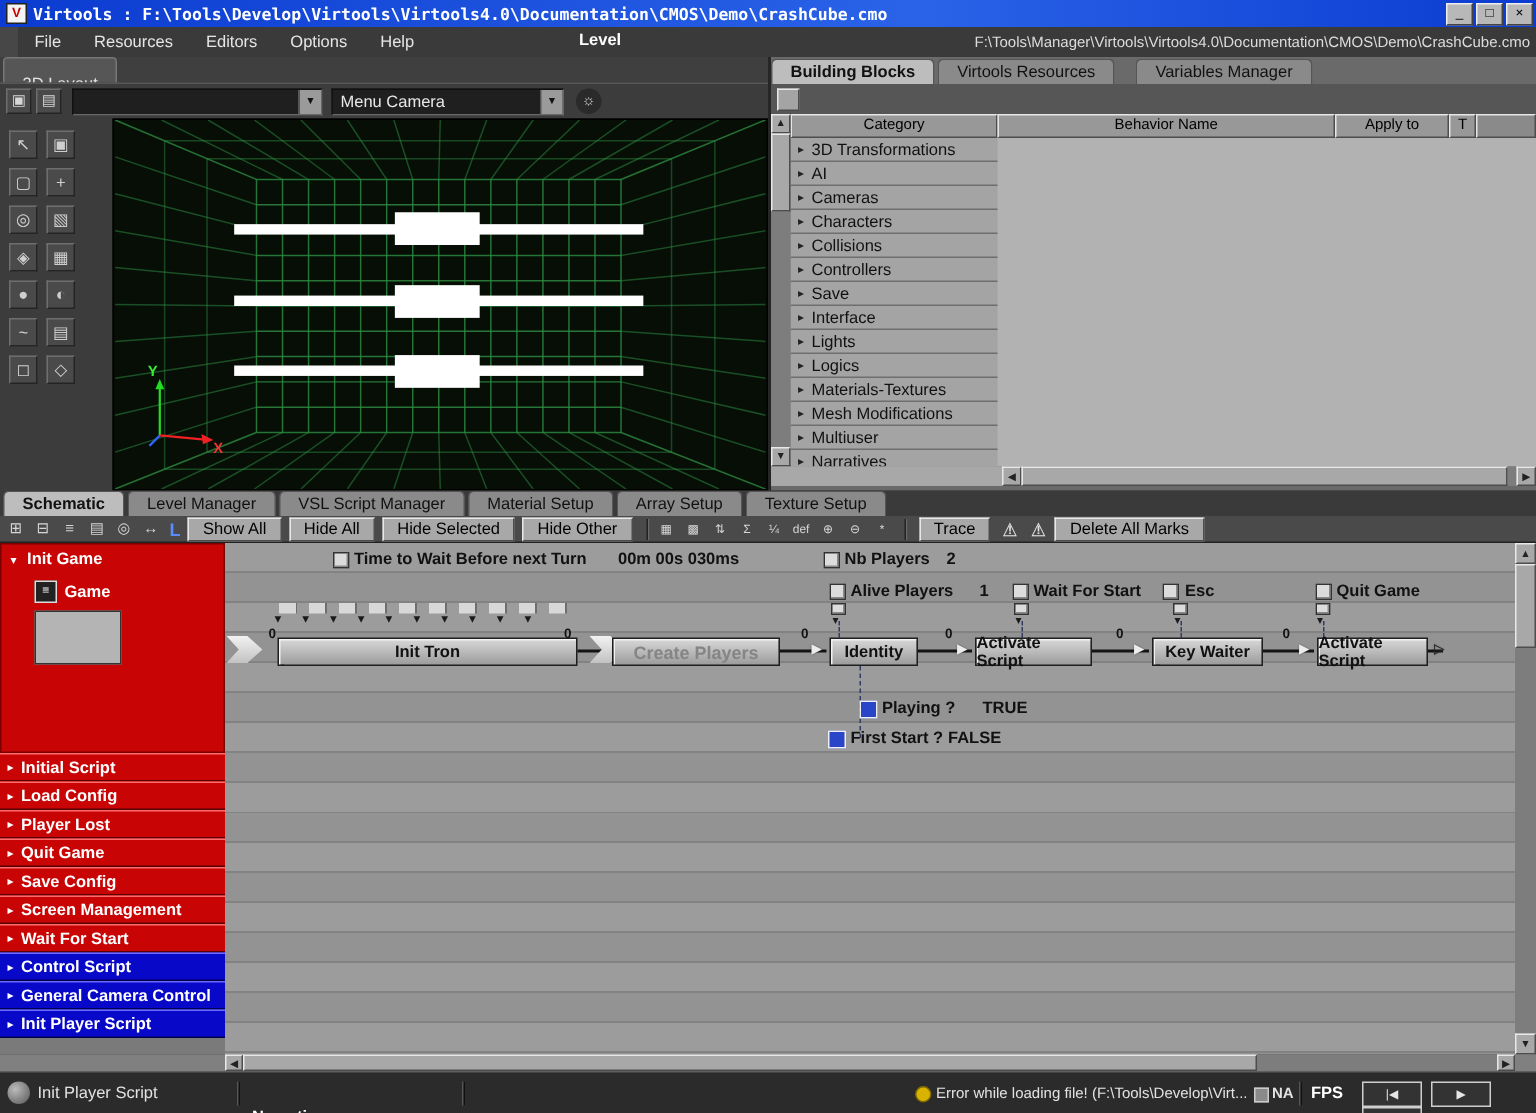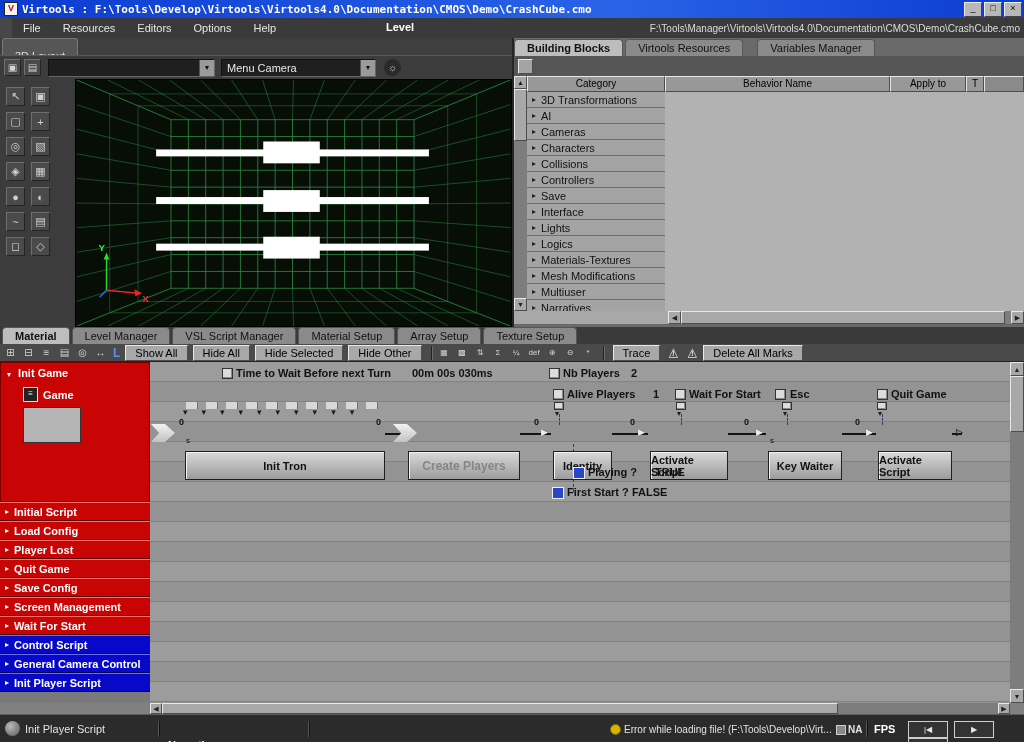--- a/index.html
+++ b/index.html
@@ -96,23 +96,23 @@
   .pico{position:absolute;width:10px;height:10px;background:#2a46c8;border:1px solid #f0f0f0;}
   .pinrow{position:absolute;height:7px;
     background:repeating-linear-gradient(90deg,#d8d8d8 0 11px,#6e6e6e 11px 12px,rgba(0,0,0,0) 12px 20px);}
   .arrowrow{position:absolute;font-size:9px;color:#1a1a1a;letter-spacing:14px;white-space:nowrap;}
   .pin-ar{position:absolute;font-size:8px;color:#1a1a1a;}
   .vdash{position:absolute;width:0;border-left:1px dashed #333a66;}
   .hlink{position:absolute;height:2px;background:#141414;}
   .inarrow{position:absolute;font-size:9px;color:#ececec;text-shadow:0 0 1px #333;}
   .entry-arrow{position:absolute;width:24px;height:18px;background:linear-gradient(#f2f2f2,#c2c2c2);
     clip-path:polygon(0 0,58% 0,100% 50%,58% 100%,0 100%,34% 50%);}
-  .bbox{position:absolute;height:29px;background:linear-gradient(#d8d8d8,#9c9c9c);border:1px solid #1f1f1f;
+  .bbox{position:absolute;height:19px;background:linear-gradient(#d8d8d8,#9c9c9c);border:1px solid #1f1f1f;
     box-shadow:inset 1px 1px 0 #f2f2f2;display:flex;align-items:center;justify-content:center;
-    font-weight:bold;color:#111;box-sizing:border-box;margin-top:26px;}
+    font-weight:bold;color:#111;box-sizing:border-box;}
   .bbox.disabled{color:#858585;font-size:12px;}
   .portnum{position:absolute;font-size:9px;font-weight:bold;color:#111;}
   .ps{position:absolute;font-size:8px;color:#111;}
   
   .statusbar{position:absolute;left:0;top:714px;width:1024px;height:28px;background:#2b2b2b;
     border-top:1px solid #5e5e5e;color:#e2e2e2;}
   .sdiv{position:absolute;top:6px;width:1px;height:16px;background:#555;border-right:1px solid #111;}
   .logo-dot{position:absolute;left:5px;top:6px;width:15px;height:15px;border-radius:50%;
     background:radial-gradient(circle at 35% 35%,#bbb,#555);}
   .err-dot{position:absolute;left:610px;top:9px;width:9px;height:9px;border-radius:50%;background:#d8b400;border:1px solid #806a00;}
@@ -385,21 +385,21 @@
   <div class="sb-thumb" style="left:514px;top:89px;width:13px;height:52px;"></div>
   <div class="sb-btn" style="left:514px;top:298px;width:13px;height:13px;">▼</div>
 
   <div class="abs" style="left:514px;top:311px;width:154px;height:13px;background:#a8a8a8;"></div>
   <div class="sb-track" style="left:668px;top:311px;width:356px;height:13px;"></div>
   <div class="sb-btn" style="left:668px;top:311px;width:13px;height:13px;">◀</div>
   <div class="sb-thumb" style="left:681px;top:311px;width:324px;height:13px;"></div>
   <div class="sb-btn" style="left:1011px;top:311px;width:13px;height:13px;">▶</div>
 
   <div class="btabs tabs">
-    <div class="tab">Material</div>
+    <div class="tab">Schematic</div>
       <div class="tab">Level Manager</div>
       <div class="tab">VSL Script Manager</div>
       <div class="tab">Material Setup</div>
       <div class="tab">Array Setup</div>
       <div class="tab">Texture Setup</div>
   </div>
 
   <div class="schem-toolbar">
     <span style="display:inline-flex;">
       <span class="ticon">⊞</span>

